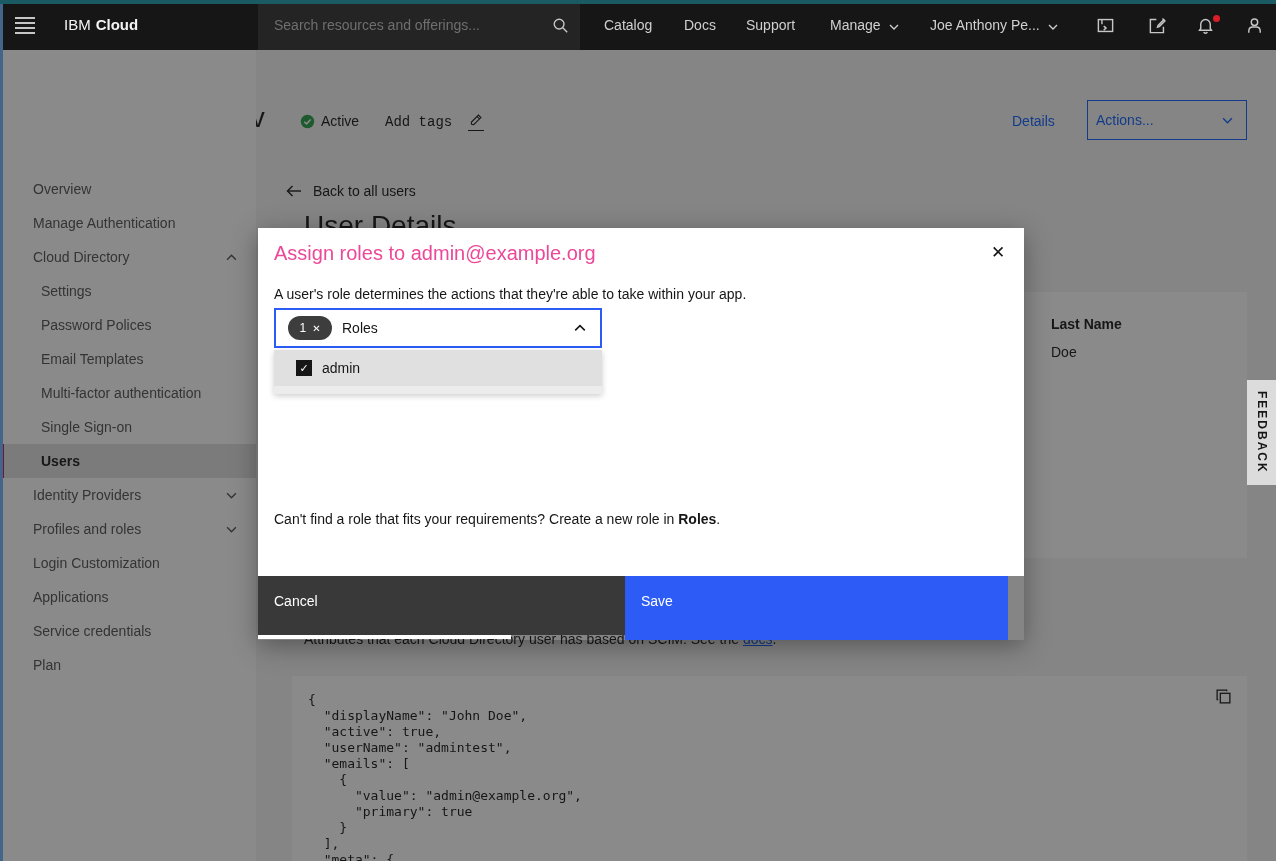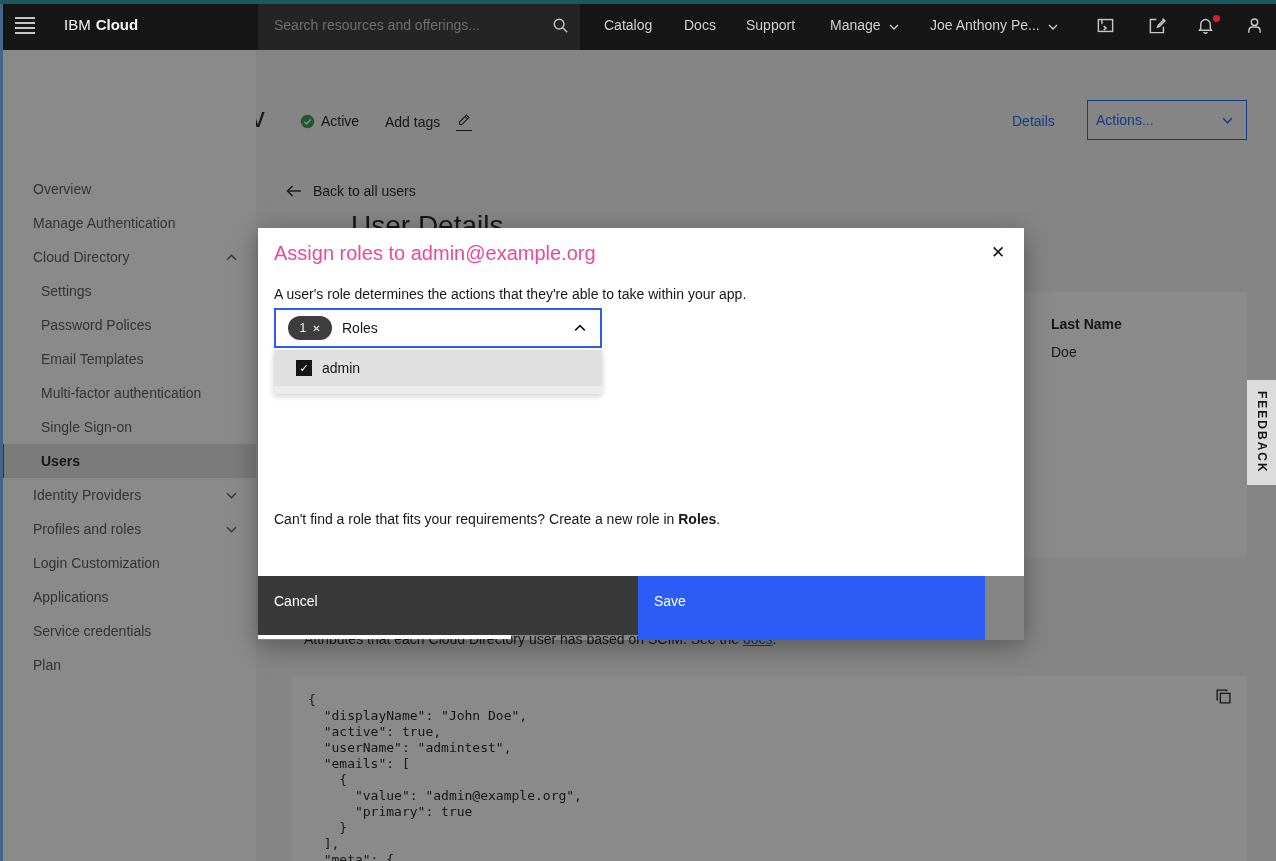--- a/index.html
+++ b/index.html
@@ -27,36 +27,36 @@
   .hnav .chev { margin-left:8px; display:inline-block; }
   .hicon { position:absolute; top:0; width:26px; height:50px; display:flex; align-items:center; justify-content:center; cursor:pointer; }
   .reddot { position:absolute; top:15px; right:-2px; width:7px; height:7px; border-radius:50%; background:#da1e28; }
 
   
   .breadcrumb { position:absolute; left:33px; top:84px; font-size:14px; }
   .breadcrumb a { color:#0f62fe; text-decoration:none; cursor:pointer; }
   .breadcrumb .sep { color:#525252; margin-left:8px; }
   .page-title { position:absolute; left:32px; top:103px; font-size:27px; font-weight:400; color:#161616; }
   .status { position:absolute; left:300px; top:113px; display:flex; align-items:center; gap:6px; font-size:14px; }
-  .addtags { position:absolute; left:385px; top:113px; display:flex; align-items:center; gap:16px; font-size:14px; cursor:pointer; }
+  .addtags { position:absolute; left:385px; top:113px; display:flex; align-items:center; gap:16px; font-size:14px; cursor:pointer;font-family:Liberation Mono, monospace; }
   .addtags .pen { border-bottom:1px solid #161616; padding:0 1px 3px 1px; }
   .details-link { position:absolute; left:1012px; top:113px; font-size:14px; color:#0f62fe; cursor:pointer; }
   .actions { position:absolute; left:1087px; top:100px; width:160px; height:40px; border:1px solid #0f62fe; color:#0f62fe; font-size:14px; line-height:38px; padding-left:8px; cursor:pointer; }
   .actions .chev { position:absolute; right:13px; top:0; height:100%; display:flex; align-items:center; }
 
   
   .sidebar { position:absolute; left:0; top:50px; width:256px; height:811px; background:#ffffff; padding-top:122px; }
   .side-item { position:relative; height:34px; display:flex; align-items:center; padding-left:33px; font-size:14px; color:#525252; cursor:pointer; }
   .side-item.indent { padding-left:41px; }
   .side-item.selected { background:#e0e0e0; border-left:4px solid #be185d; padding-left:37px; color:#161616; font-weight:700; }
   .side-item .chev { position:absolute; right:19px; }
 
   
   .backlink { position:absolute; left:286px; top:183px; display:flex; align-items:center; gap:11px; font-size:14px; color:#161616; cursor:pointer; }
-  .heading { position:absolute; left:304px; top:210px; font-size:28px; font-weight:400; color:#161616;margin-left:47px; }
+  .heading { position:absolute; left:304px; top:210px; font-size:28px; font-weight:400; color:#161616; }
   .user-card { position:absolute; left:288px; top:292px; width:959px; height:266px; background:#ffffff; }
   .uc-label { position:absolute; left:763px; top:24px; font-size:14px; font-weight:700; }
   .uc-value { position:absolute; left:763px; top:52px; font-size:14px; }
   .attr-line { position:absolute; left:304px; top:631px; font-size:14px; color:#161616; }
   .attr-line a { color:#0f62fe; text-decoration:underline; cursor:pointer; }
   .code-card { position:absolute; left:292px; top:676px; width:955px; height:185px; background:#ffffff; }
   .code-card pre { margin:16px 0 0 16px; font-family:"DejaVu Sans Mono","Liberation Mono",monospace; font-size:13px; line-height:16px; color:#161616; }
   .copy-btn { position:absolute; right:12px; top:8px; width:24px; height:24px; display:flex; align-items:center; justify-content:center; cursor:pointer; }
 
   
@@ -74,21 +74,21 @@
   .tagpill .x { font-size:10px; cursor:pointer; }
   .mselect .slabel { margin-left:10px; font-size:14px; color:#161616; }
   .mselect .chev { margin-left:auto; }
   .mpanel { position:absolute; left:16px; top:122px; width:328px; height:44px; background:#ececec; box-shadow:0 2px 6px rgba(0,0,0,0.2); }
   .moption { height:36px; background:#e0e0e0; display:flex; align-items:center; padding-left:22px; font-size:14px; color:#161616; cursor:pointer; }
   .checkbox { width:16px; height:16px; background:#161616; color:#ffffff; font-size:11px; line-height:16px; text-align:center; margin-right:10px; }
   .mfoot-note { position:absolute; left:16px; top:283px; font-size:14px; color:#161616; }
   .mfoot-note b { font-weight:700; }
   .btn { position:absolute; top:348px; color:#ffffff; font-size:14px; padding:17px 0 0 16px; cursor:pointer; }
   .btn-cancel { left:0; width:383px; height:59px; background:#393939; }
-  .btn-save { left:380px; width:347px; height:64px; background:#2c5cf5; }
+  .btn-save { left:367px; width:383px; height:64px; background:#2c5cf5; }
   .modal-strip { position:absolute; left:0; top:407px; width:253px; height:4px; background:#ffffff; }
 
   svg { display:block; }
 </style>
 </head>
 <body>
 
 <div id="app">
 
   <div class="header">

